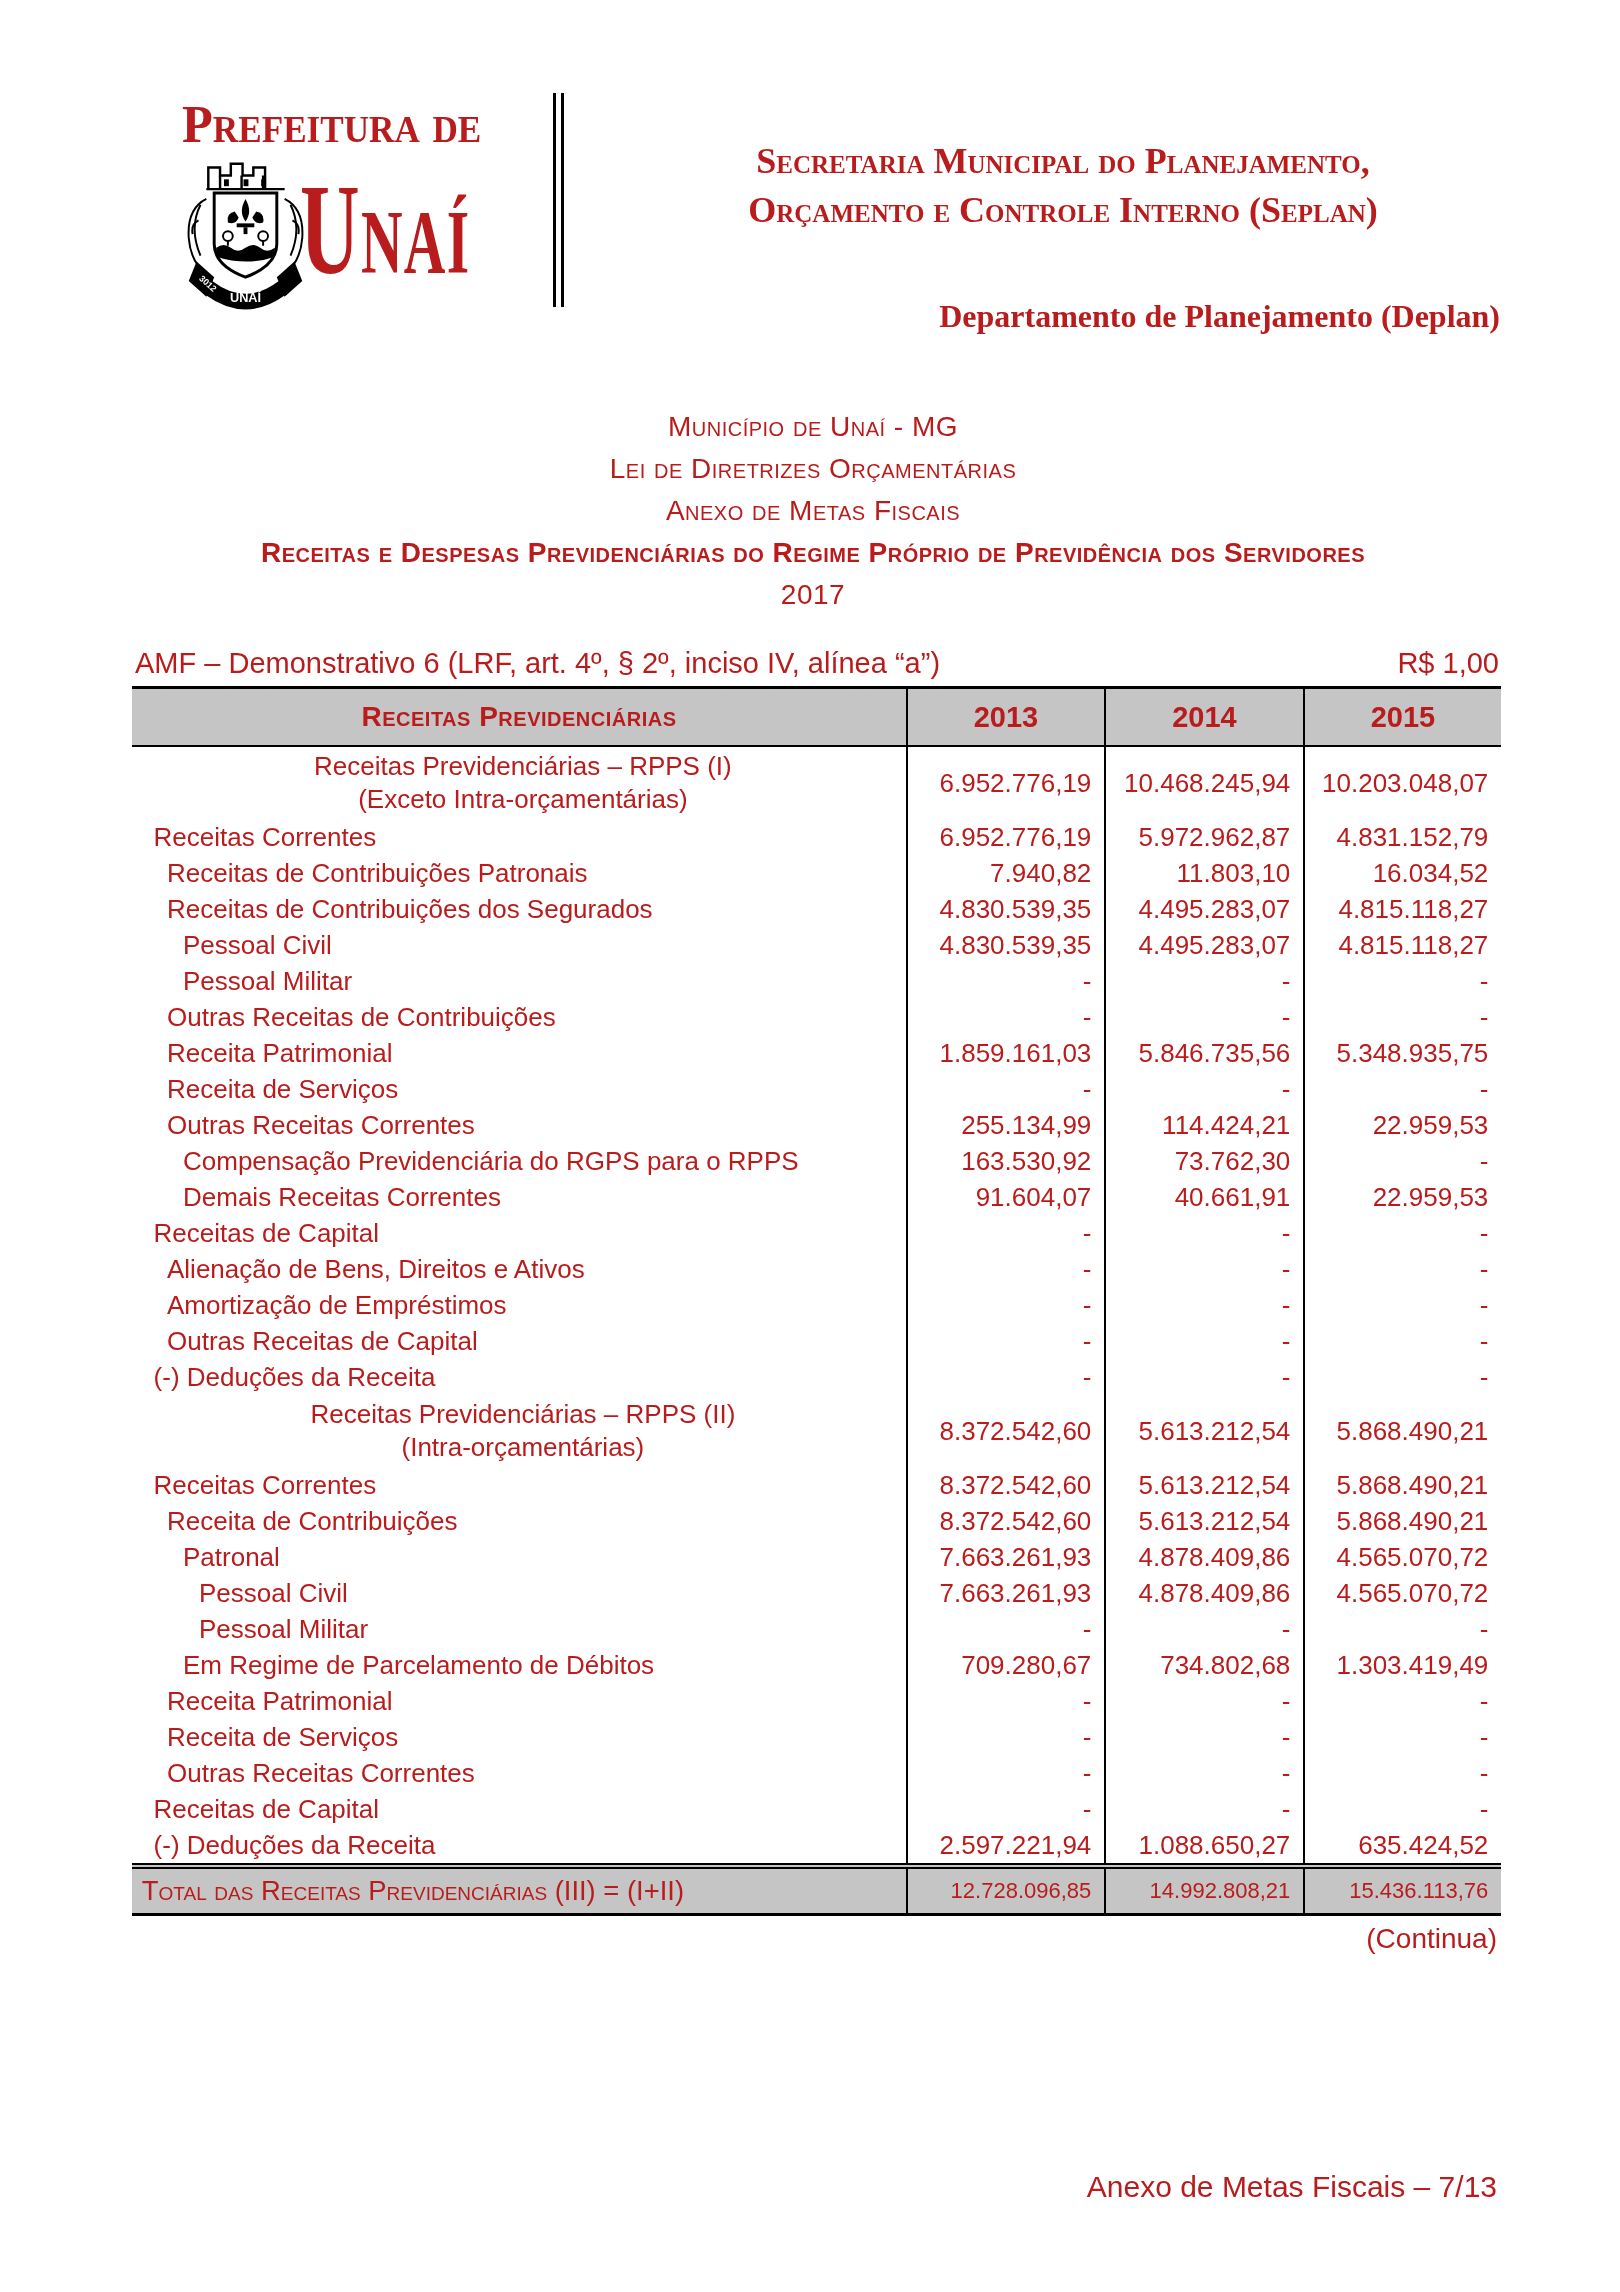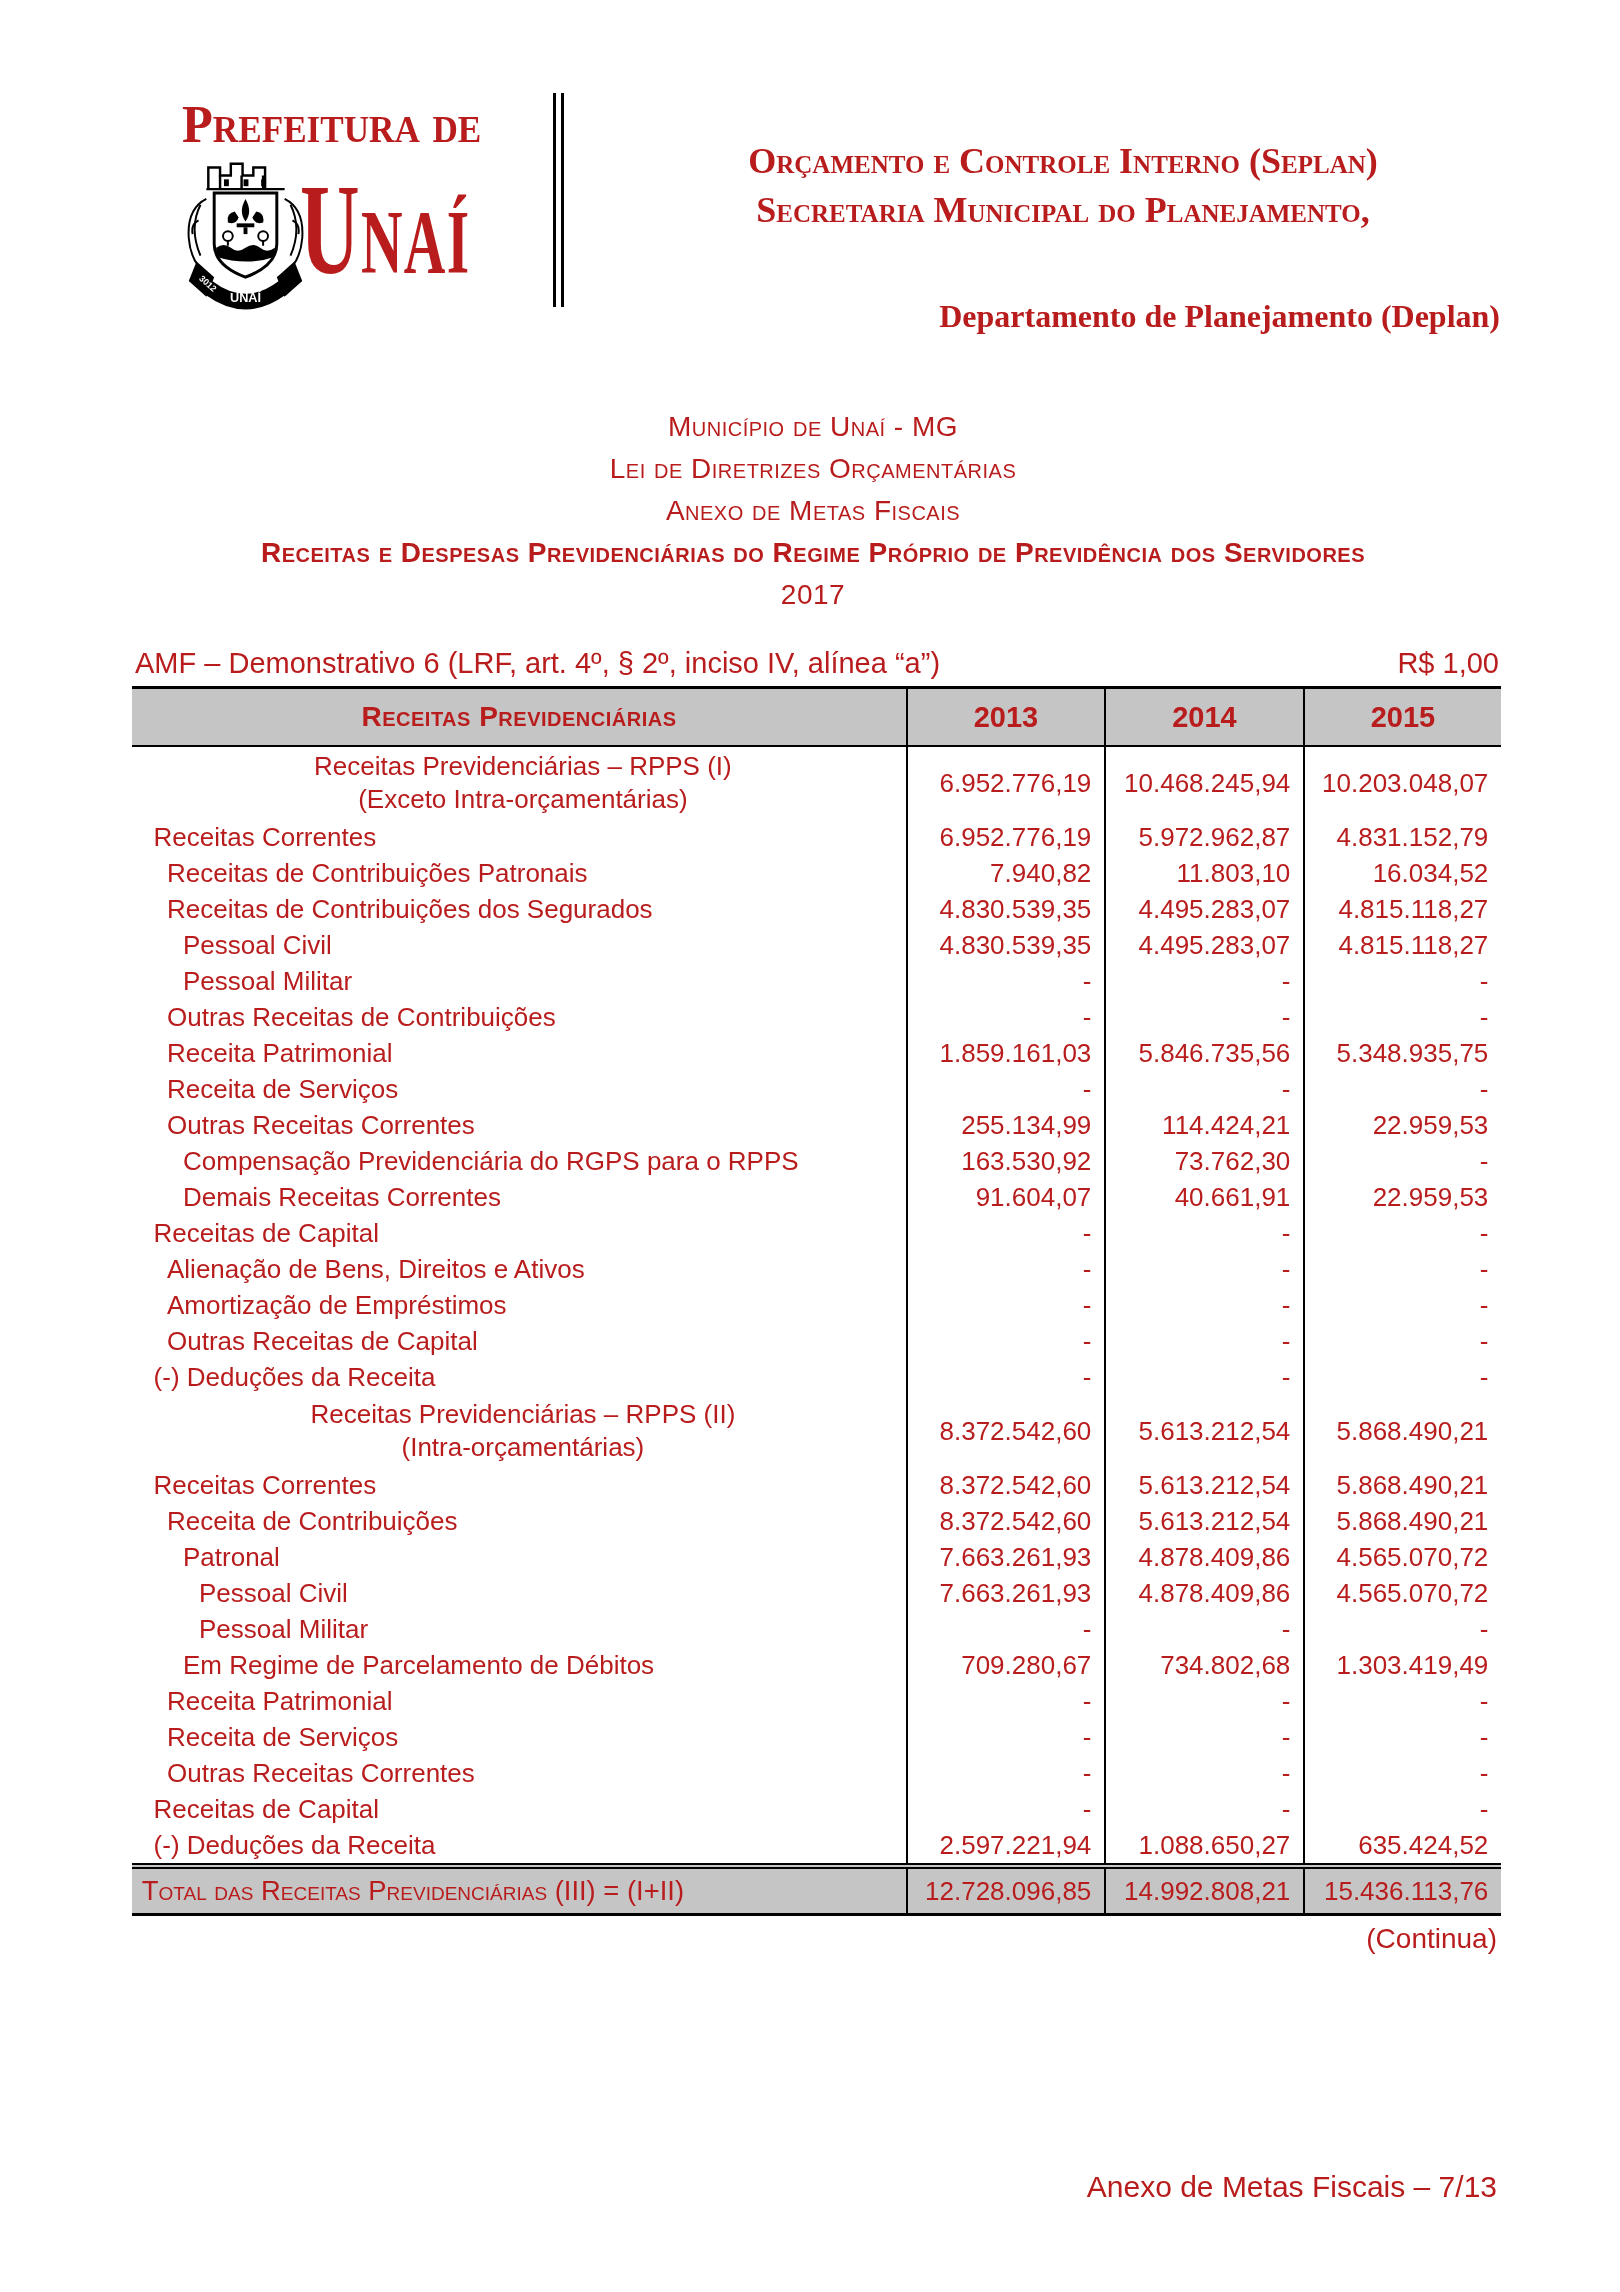--- a/index.html
+++ b/index.html
@@ -76,21 +76,21 @@
   .ind3 { padding-left:51px; }
   .ind4 { padding-left:67px; }
   .trow-total {
     display:grid; grid-template-columns:774px 198px 199px 198px;
     height:44px; background:#c5c5c5;
     border-top:6.9px double #000; border-bottom:3.9px solid #000;
   }
   .trow-total .tcell.label {
     font-variant:small-caps; font-size:27.4px; line-height:44px; padding-left:9.8px;
   }
-  .trow-total .tcell.num { line-height:44px; font-size:26px; }
+  .trow-total .tcell.num { line-height:44px; font-size:22px; }
   
   .continua { position:absolute; right:123px; top:1923px; font-size:28px; }
   .page-footer { position:absolute; right:123px; top:2170px; font-size:30px; white-space:nowrap; }
 </style>
 </head>
 <body>
 
 <div class="page">
 
   <div class="logo-prefix">Prefeitura de</div>
@@ -139,22 +139,22 @@
       <text x="70" y="153" text-anchor="middle" fill="#fff" font-family="Liberation Sans, sans-serif" font-size="13" font-weight="bold">UNAÍ</text>
       <text x="22" y="130" fill="#fff" transform="rotate(42 22 130)" font-family="Liberation Sans, sans-serif" font-size="9" font-weight="bold">3012</text>
       <text x="104" y="124" fill="#fff" transform="rotate(-42 104 124)" font-family="Liberation Sans, sans-serif" font-size="9" font-weight="bold">1943</text>
     </g>
   </svg>
 
   <div class="logo-city">Unaí</div>
   <div class="vrule"></div>
 
   <div class="org">
+    <div>Secretaria Municipal do Planejamento,</div>
     <div>Orçamento e Controle Interno (Seplan)</div>
-    <div>Secretaria Municipal do Planejamento,</div>
   </div>
   <div class="dept">
     <div>Departamento de Planejamento (Deplan)</div>
   </div>
 
   <div class="doc-titles">
     <div>Município de Unaí - MG</div>
     <div>Lei de Diretrizes Orçamentárias</div>
     <div>Anexo de Metas Fiscais</div>
     <div class="bold">Receitas e Despesas Previdenciárias do Regime Próprio de Previdência dos Servidores</div>

